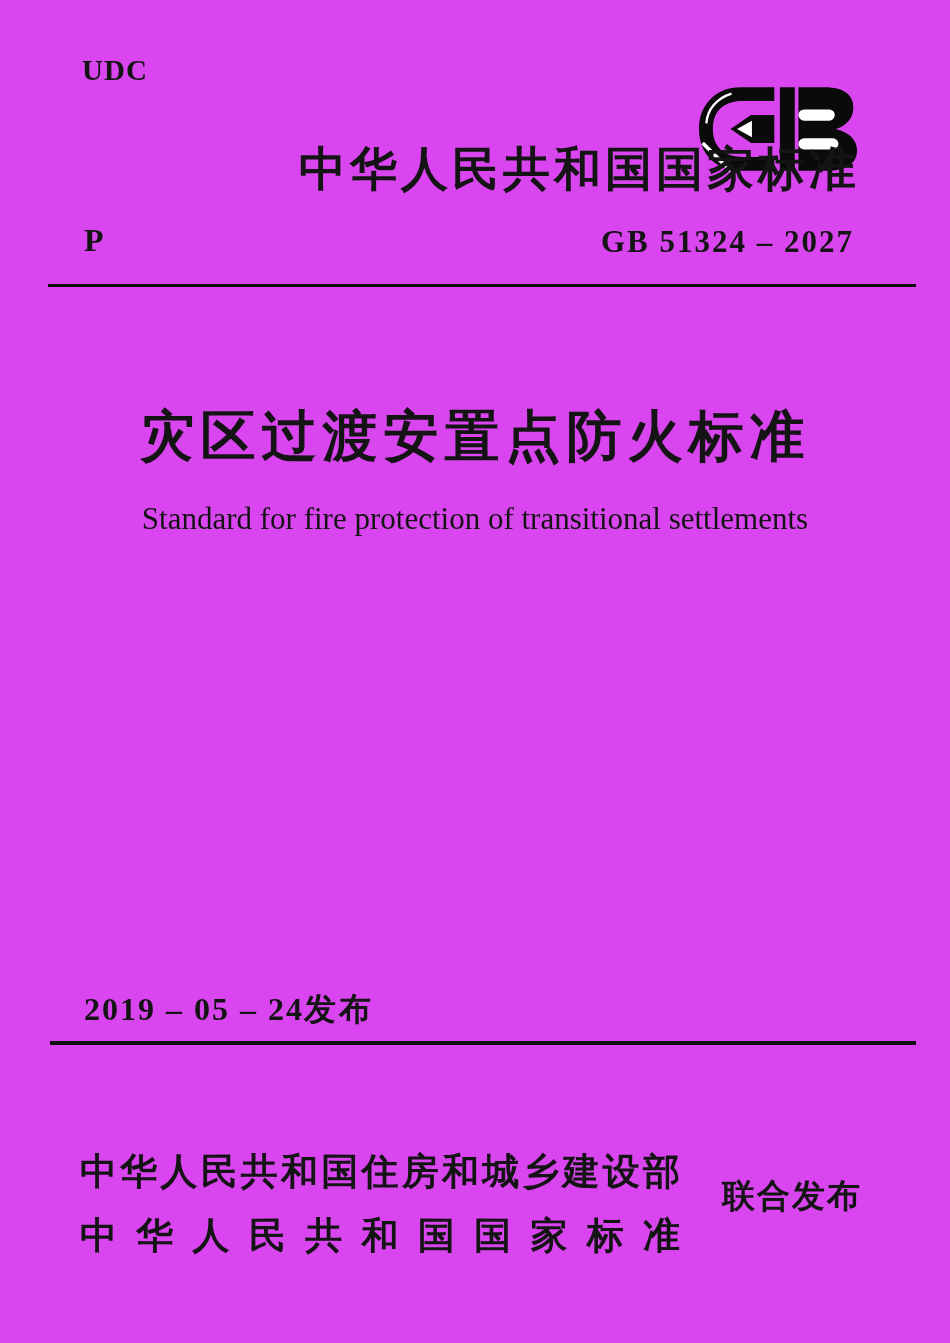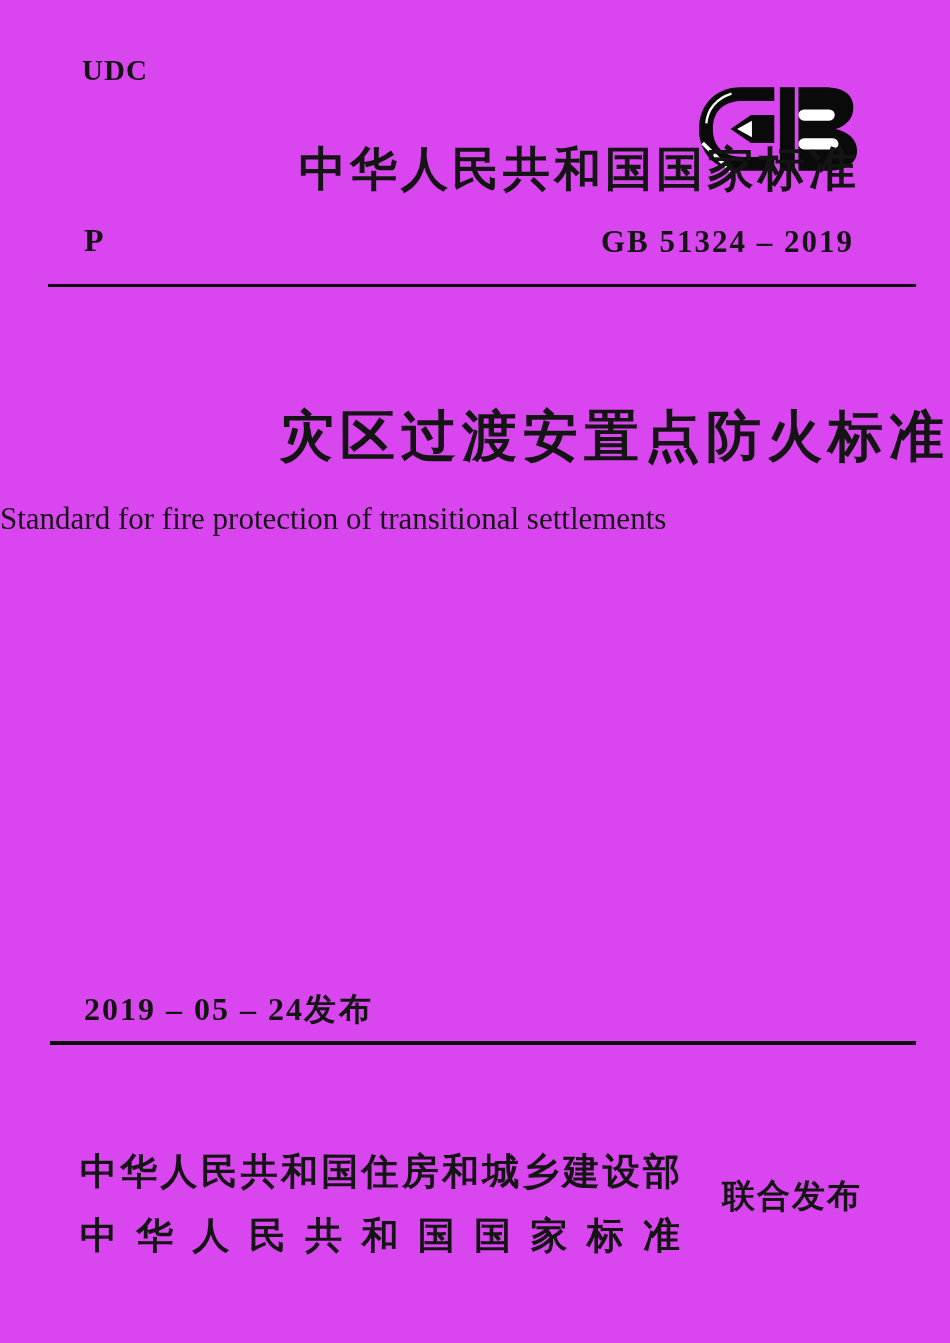--- a/index.html
+++ b/index.html
@@ -43,30 +43,30 @@
     font-size: 31px; font-weight: bold; letter-spacing: 2px;
     white-space: nowrap;
   }
 
   .rule { background: #0d0d0d; }
   .rule-top { left: 48px; top: 284px; width: 868px; height: 3px; }
   .rule-bottom { left: 50px; top: 1041px; width: 866px; height: 4px; }
 
   .title-zh {
     left: 0; top: 400px; width: 950px;
-    text-align: right;
+    text-align: center;
     font-size: 55px;
     font-weight: 600;
     letter-spacing: 6px;
     white-space: nowrap;
   }
 
   .title-en {
     left: 0; top: 497px; width: 950px;
-    text-align: left;
+    text-align: center;
     font-size: 31px;
     line-height: 43px;
     font-weight: normal;
   }
 
   .dates-row {
     left: 84px; top: 988px; width: 772px;
     display: flex; justify-content: space-between; align-items: baseline;
     font-size: 32px; font-weight: bold;
     white-space: nowrap;
@@ -129,21 +129,21 @@
       <path fill="#0a0a0a" d="M108,1 L136,1 C158,1 167,10 167,23 C167,35 159,43 148,46 C161,49 171,57 171,69 C171,83 159,91 137,91 L108,91 Z"></path>
 
       <rect fill="#ffffff" x="108" y="25" width="39" height="12" rx="6"></rect>
       <rect fill="#ffffff" x="108" y="56" width="43" height="12" rx="6"></rect>
     </svg>
   </div>
 
   <div class="abs std-heading">中华人民共和国国家标准</div>
 
   <span class="abs class-code">P</span>
-  <span class="abs std-number">GB 51324 – 2019</span>
+  <span class="abs std-number">GB 51324 – 2027</span>
 
   <div class="abs rule rule-top"></div>
 
   <h1 class="abs title-zh">灾区过渡安置点防火标准</h1>
 
   <div class="abs title-en">
     <div>Standard for fire protection of transitional settlements</div>
   </div>
 
   <div class="abs dates-row">

